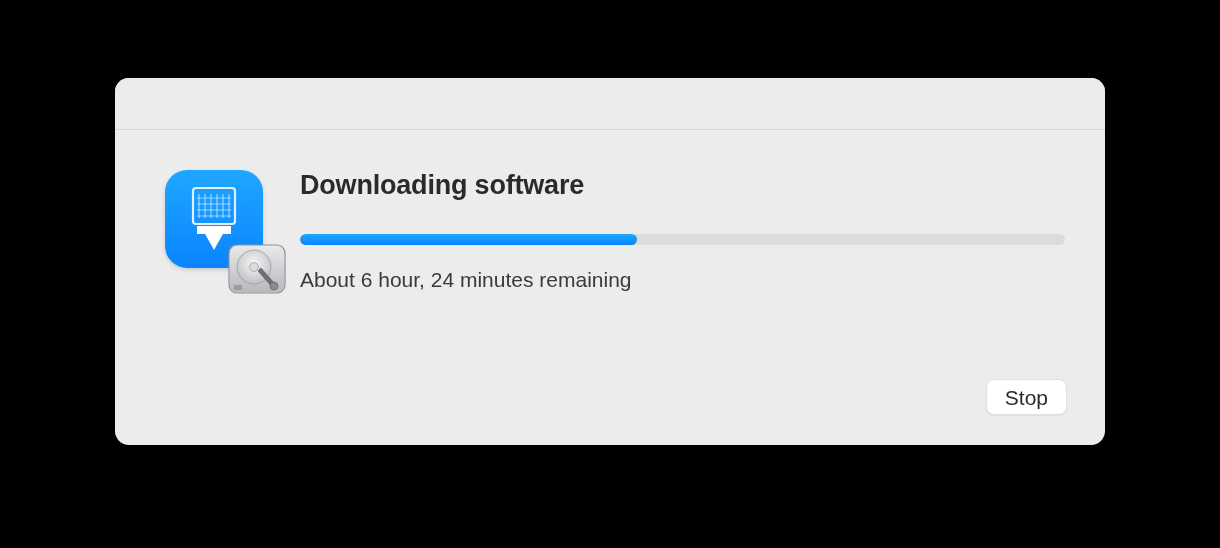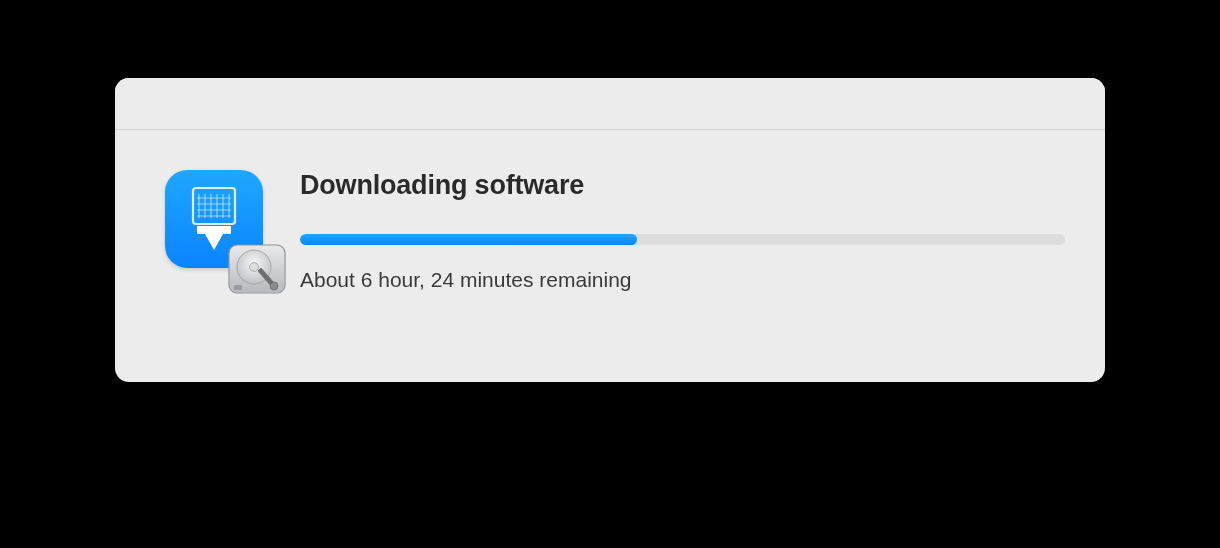--- a/index.html
+++ b/index.html
@@ -8,21 +8,21 @@
       height: 548px;
       background: #000;
       font-family: -apple-system, BlinkMacSystemFont, "Segoe UI", Helvetica, Arial, sans-serif;
       overflow: hidden;
     }
     .dialog {
       position: absolute;
       left: 115px;
       top: 78px;
       width: 990px;
-      height: 304px;
+      height: 367px;
       background: #ececec;
       border-radius: 14px;
       box-shadow: 0 20px 50px rgba(0,0,0,0.4), 0 0 0 1px rgba(0,0,0,0.05);
     }
     .titlebar {
       height: 52px;
       border-bottom: 1px solid rgba(0,0,0,0.10);
       border-top-left-radius: 14px;
       border-top-right-radius: 14px;
       background: #ececec;
@@ -148,15 +148,16 @@
     </div>
 
     <div class="title">Downloading software</div>
 
     <div class="progress-track">
       <div class="progress-fill" style="width:44%"></div>
     </div>
 
     <div class="status-text">About 6 hour, 24 minutes remaining</div>
 
+    <button class="stop-btn">Stop</button>
 
   </div>
 </div>
 
 </body></html>

